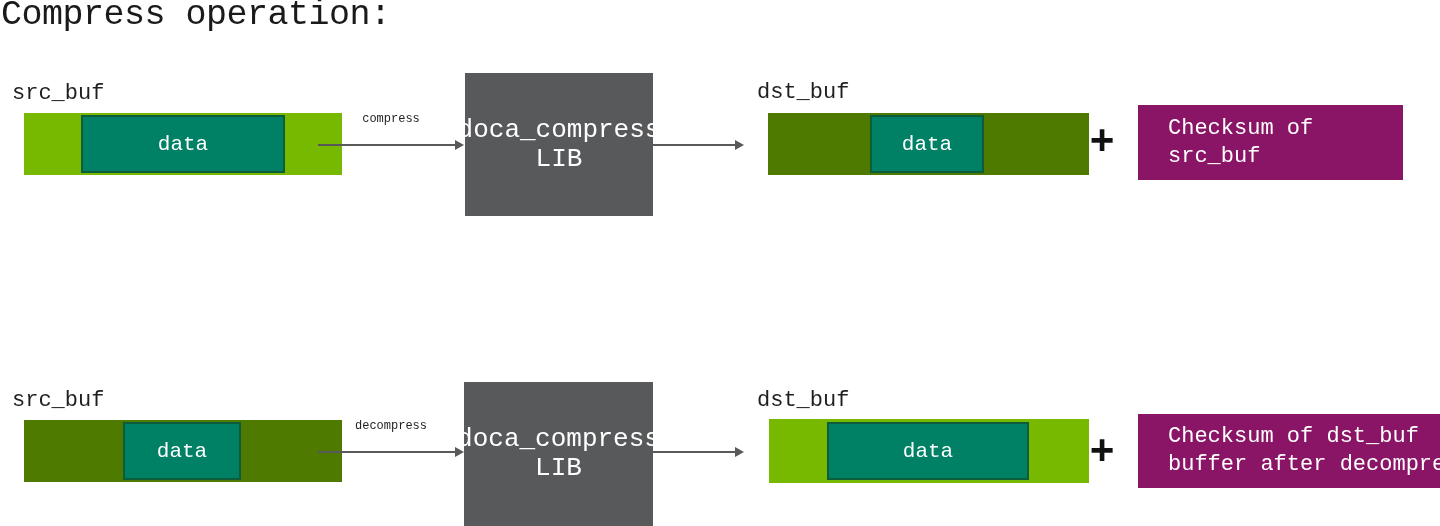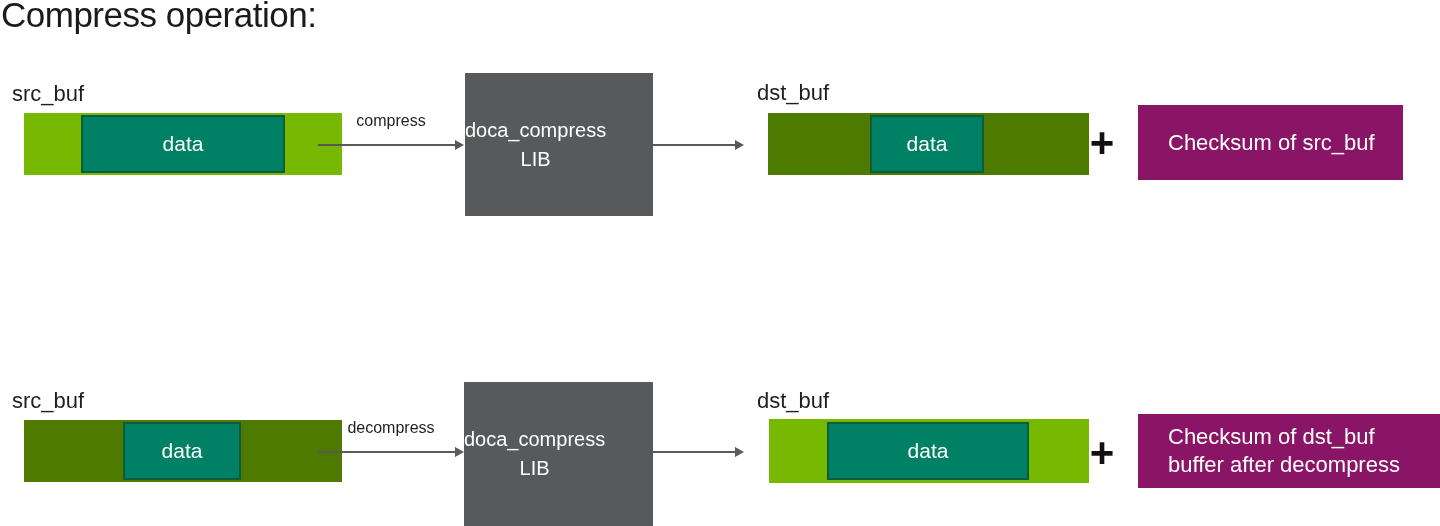--- a/index.html
+++ b/index.html
@@ -1,21 +1,21 @@
 <!DOCTYPE html>
 <html style="--light-green: #76B900; --dark-green: #4E7A00; --teal: #008064; --teal-border: #0d5c3a; --gray: #58595B; --magenta: #8A1465; --arrow: #58595B; --text-dark: #1A1A1A; --text-light: #FFFFFF;"><head>
 <meta charset="utf-8">
 <style>
   html,body{margin:0;padding:0;background:#ffffff;}
   .stage{
     position:relative;
     width:1440px;height:526px;
     overflow:hidden;
     background:#ffffff;
-    font-family:Liberation Sans, sans-serif;
+    font-family:Liberation Mono, monospace;
     color:#1a1a1a;
   }
   .section-title{
     position:absolute;
     font-size:35px;
     line-height:42px;
     letter-spacing:-0.5px;
     color:#1a1a1a;
     white-space:nowrap;
   }
@@ -35,21 +35,21 @@
     position:absolute;
     background:var(--teal,#008064);
     border:2px solid var(--teal-border,#0d5c3a);
     box-sizing:border-box;
     display:flex;align-items:center;justify-content:center;
     color:#ffffff;
     font-size:21px;
   }
   .arrow-label{
     position:absolute;
-    font-size:16px;
+    font-size:12px;
     text-align:center;
     color:#1f1f1f;
     white-space:nowrap;
   }
   .arrow{
     position:absolute;
     height:1.5px;
     background:var(--arrow,#58595B);
   }
   .arrow::after{
@@ -57,24 +57,24 @@
     position:absolute;
     right:-9px;top:-4.2px;
     width:0;height:0;
     border-left:9px solid var(--arrow,#58595B);
     border-top:5px solid transparent;
     border-bottom:5px solid transparent;
   }
   .lib-box{
     position:absolute;
     background:var(--gray,#58595B);
-    display:flex;align-items:center;
+    display:flex;align-items:center;justify-content:center;
     text-align:center;
     color:#ffffff;
-    font-size:20px;
+    font-size:26px;
     line-height:29px;
     white-space:pre-line;
   }
   .plus{
     position:absolute;
     width:48px;
     text-align:center;
     font-size:42px;
     font-weight:700;
     color:#111111;

